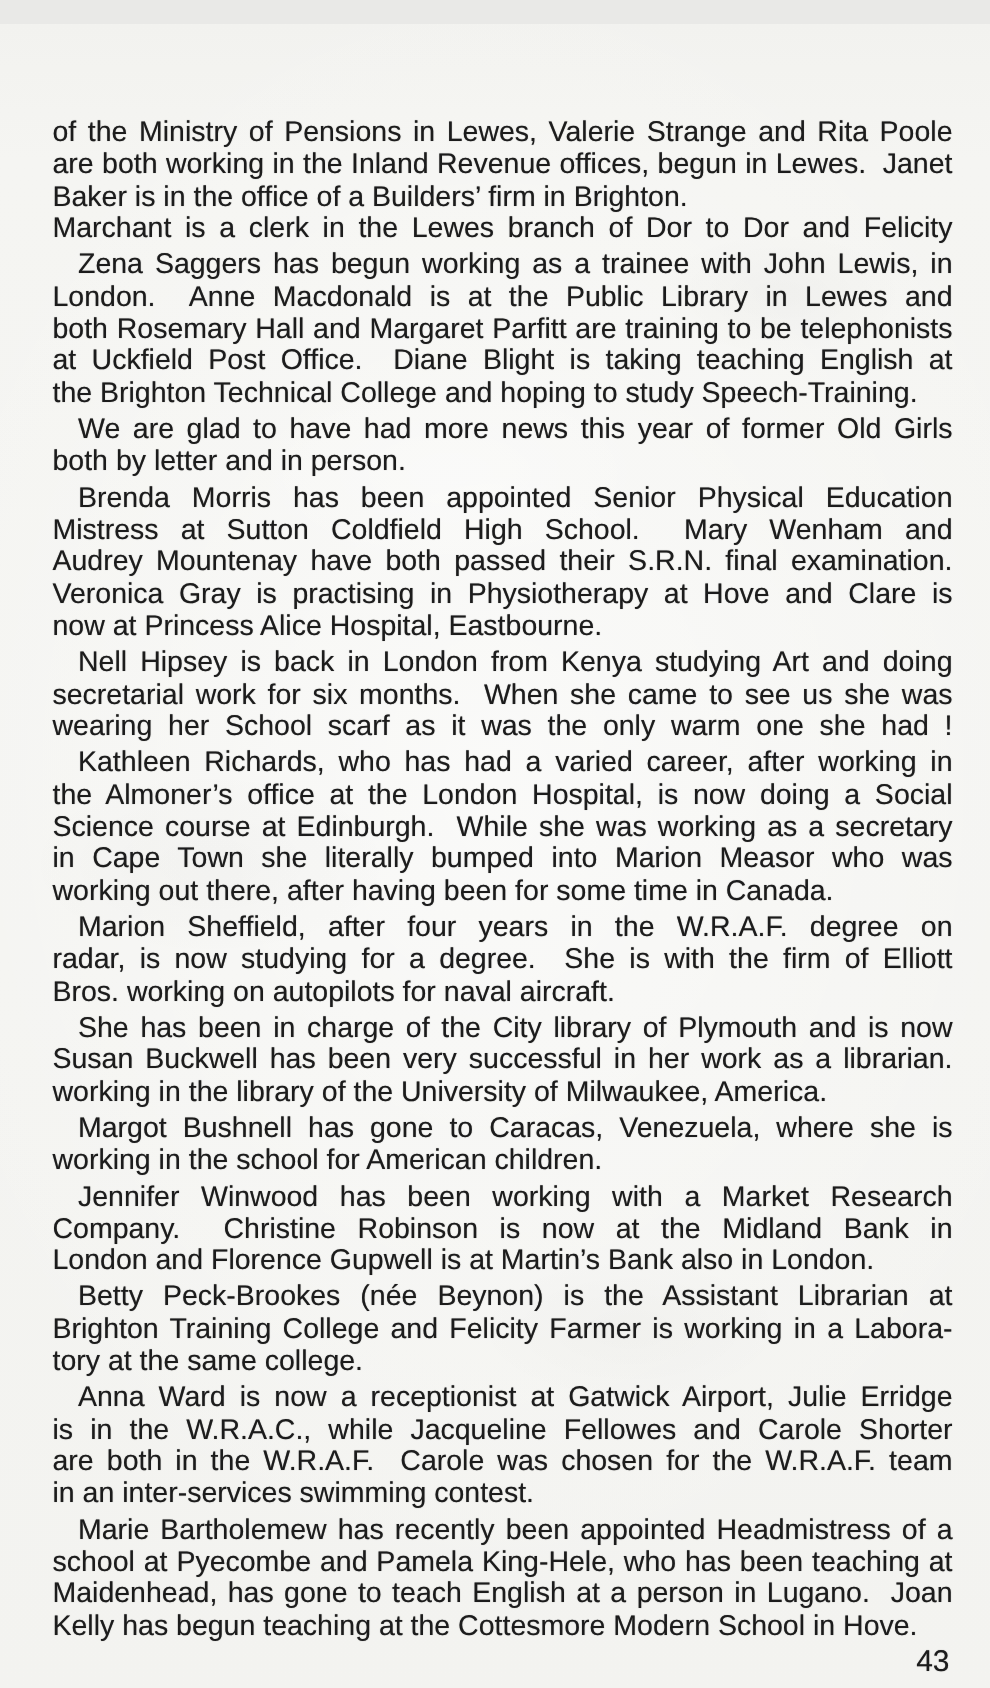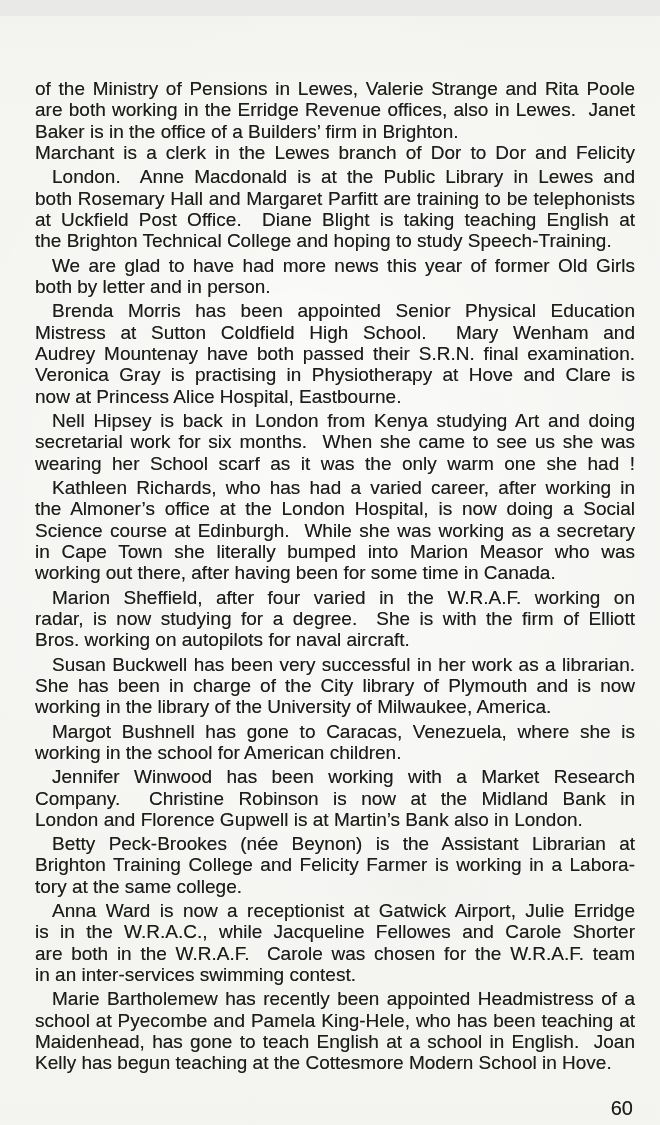--- a/index.html
+++ b/index.html
@@ -61,25 +61,26 @@
     text-shadow: 0 0 0.6px rgba(25,25,25,0.55);
   }
 </style>
 </head>
 <body>
 
 <div class="page">
   <div class="text-block">
       <div class="para">
         <div class="line just">of the Ministry of Pensions in Lewes, Valerie Strange and Rita Poole</div>
-        <div class="line just">are both working in the Erridge Revenue offices, also in Lewes.  Janet</div>
+        <div class="line just">are both working in the Inland Revenue offices, begun in Lewes.  Janet</div>
         <div class="line">Baker is in the office of a Builders’ firm in Brighton.</div>
         <div class="line just">Marchant is a clerk in the Lewes branch of Dor to Dor and Felicity</div>
       </div>
       <div class="para indent">
+        <div class="line just">Zena Saggers has begun working as a trainee with John Lewis, in</div>
         <div class="line just">London.  Anne Macdonald is at the Public Library in Lewes and</div>
         <div class="line just">both Rosemary Hall and Margaret Parfitt are training to be telephonists</div>
         <div class="line just">at Uckfield Post Office.  Diane Blight is taking teaching English at</div>
         <div class="line">the Brighton Technical College and hoping to study Speech-Training.</div>
       </div>
       <div class="para indent">
         <div class="line just">We are glad to have had more news this year of former Old Girls</div>
         <div class="line">both by letter and in person.</div>
       </div>
       <div class="para indent">
@@ -95,27 +96,27 @@
         <div class="line just">wearing her School scarf as it was the only warm one she had !</div>
       </div>
       <div class="para indent">
         <div class="line just">Kathleen Richards, who has had a varied career, after working in</div>
         <div class="line just">the Almoner’s office at the London Hospital, is now doing a Social</div>
         <div class="line just">Science course at Edinburgh.  While she was working as a secretary</div>
         <div class="line just">in Cape Town she literally bumped into Marion Measor who was</div>
         <div class="line">working out there, after having been for some time in Canada.</div>
       </div>
       <div class="para indent">
-        <div class="line just">Marion Sheffield, after four varied in the W.R.A.F. working on</div>
+        <div class="line just">Marion Sheffield, after four years in the W.R.A.F. degree on</div>
         <div class="line just">radar, is now studying for a degree.  She is with the firm of Elliott</div>
         <div class="line">Bros. working on autopilots for naval aircraft.</div>
       </div>
       <div class="para indent">
+        <div class="line just">She has been in charge of the City library of Plymouth and is now</div>
         <div class="line just">Susan Buckwell has been very successful in her work as a librarian.</div>
-        <div class="line just">She has been in charge of the City library of Plymouth and is now</div>
         <div class="line">working in the library of the University of Milwaukee, America.</div>
       </div>
       <div class="para indent">
         <div class="line just">Margot Bushnell has gone to Caracas, Venezuela, where she is</div>
         <div class="line">working in the school for American children.</div>
       </div>
       <div class="para indent">
         <div class="line just">Jennifer Winwood has been working with a Market Research</div>
         <div class="line just">Company.  Christine Robinson is now at the Midland Bank in</div>
         <div class="line">London and Florence Gupwell is at Martin’s Bank also in London.</div>
@@ -127,18 +128,18 @@
       </div>
       <div class="para indent">
         <div class="line just">Anna Ward is now a receptionist at Gatwick Airport, Julie Erridge</div>
         <div class="line just">is in the W.R.A.C., while Jacqueline Fellowes and Carole Shorter</div>
         <div class="line just">are both in the W.R.A.F.  Carole was chosen for the W.R.A.F. team</div>
         <div class="line">in an inter-services swimming contest.</div>
       </div>
       <div class="para indent">
         <div class="line just">Marie Bartholemew has recently been appointed Headmistress of a</div>
         <div class="line just">school at Pyecombe and Pamela King-Hele, who has been teaching at</div>
-        <div class="line just">Maidenhead, has gone to teach English at a school in English.  Joan</div>
+        <div class="line just">Maidenhead, has gone to teach English at a person in Lugano.  Joan</div>
         <div class="line">Kelly has begun teaching at the Cottesmore Modern School in Hove.</div>
       </div>
     </div>
-  <div class="page-number">60</div>
+  <div class="page-number">43</div>
 </div>
 
 </body></html>

